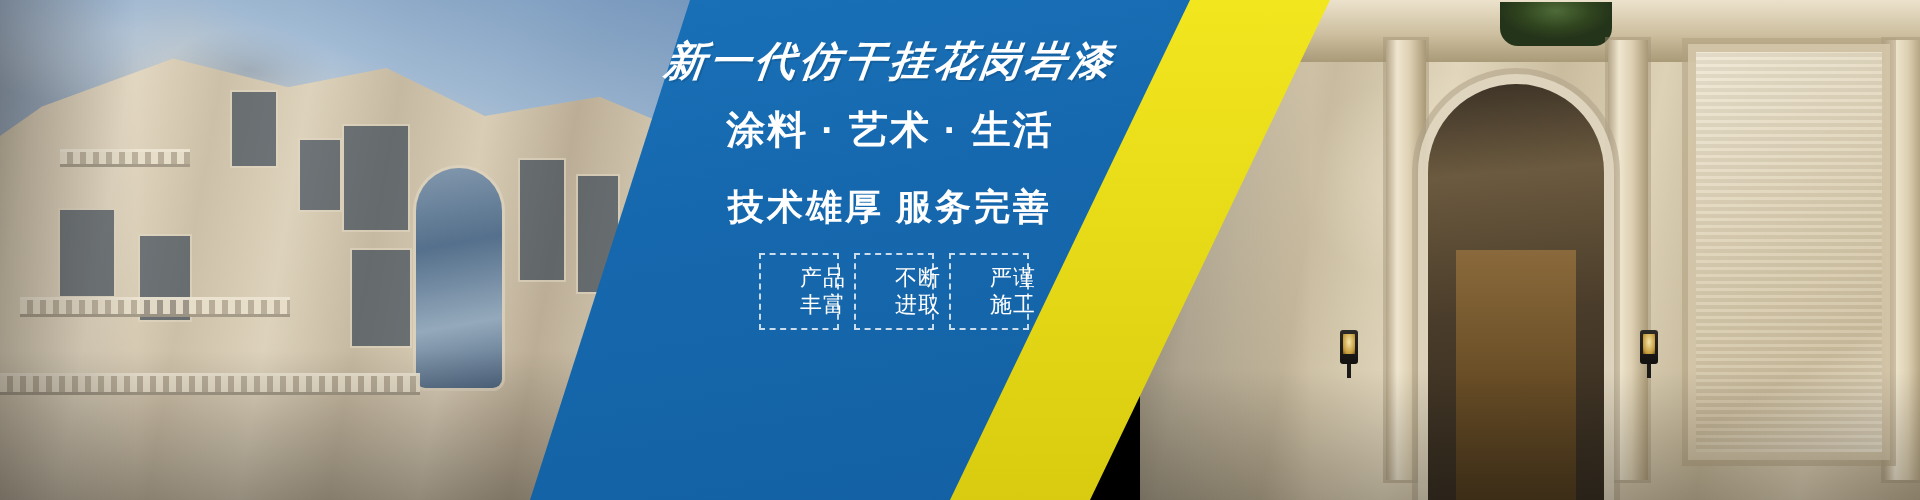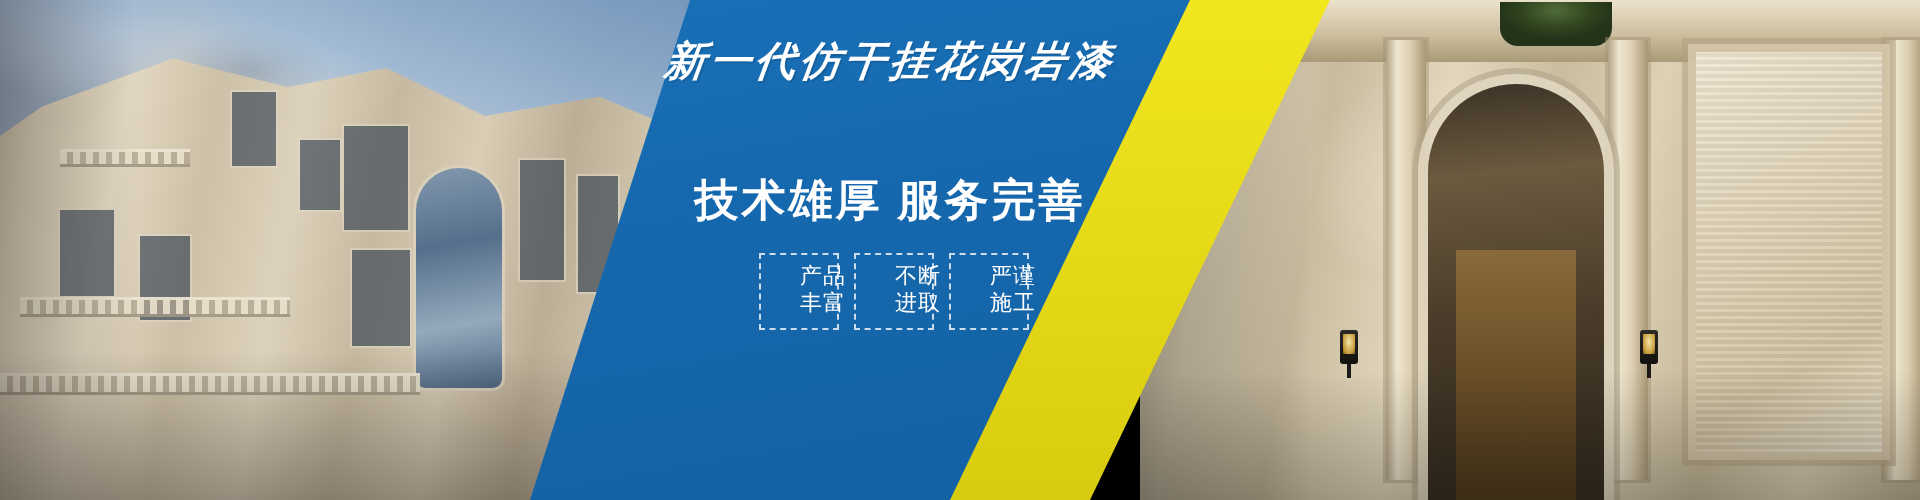--- a/index.html
+++ b/index.html
@@ -149,38 +149,38 @@
     font-size:39px; font-weight:700; letter-spacing:2px;
     white-space:nowrap;
   }
   .tagline-en {
     position:absolute; left:0; top:150px; width:560px;
     font-family:"DejaVu Sans Mono", monospace;
     font-size:13.5px; font-weight:400; letter-spacing:1.1px;
     white-space:nowrap;
   }
   .heading2 {
-    position:absolute; left:0; top:171px; width:560px;
-    font-family:Liberation Sans, sans-serif;
-    font-size:44px; font-weight:700; letter-spacing:3px;
+    position:absolute; left:0; top:183px; width:560px;
+    font-family:Liberation Serif, serif;
+    font-size:36px; font-weight:700; letter-spacing:3px;
     white-space:nowrap;
   }
   .features {
     position:absolute; left:14px; top:253px; width:540px;
     display:flex; justify-content:center; gap:15px;
   }
   .feature-box {
     width:80px; height:77px;
     border:2px dashed rgba(255,255,255,.78);
     display:flex; flex-direction:column;
     align-items:center; justify-content:center;
     line-height:1.22;
   }
   .feature-line {
-    font-family:Liberation Mono, monospace;
+    font-family:Liberation Sans, sans-serif;
     font-size:22px; font-weight:500; letter-spacing:1px;
     white-space:nowrap;
     margin-left:48px;
   }
 </style>
 </head>
 <body>
 
 <div class="banner">
 
@@ -216,20 +216,21 @@
     <div class="pr-shade"></div>
   </div>
 
   <div class="stripe-yellow"></div>
   <div class="panel-blue"></div>
 
   <div class="content">
 
     <div class="headline">新一代仿干挂花岗岩漆</div>
 
+    <div class="subtitle">涂料 · 艺术 · 生活</div>
 
 
     <div class="heading2">技术雄厚 服务完善</div>
 
     <div class="features">
       <div class="feature-box">
         <div class="feature-line">产品</div>
         <div class="feature-line">丰富</div>
       </div>
       <div class="feature-box">

